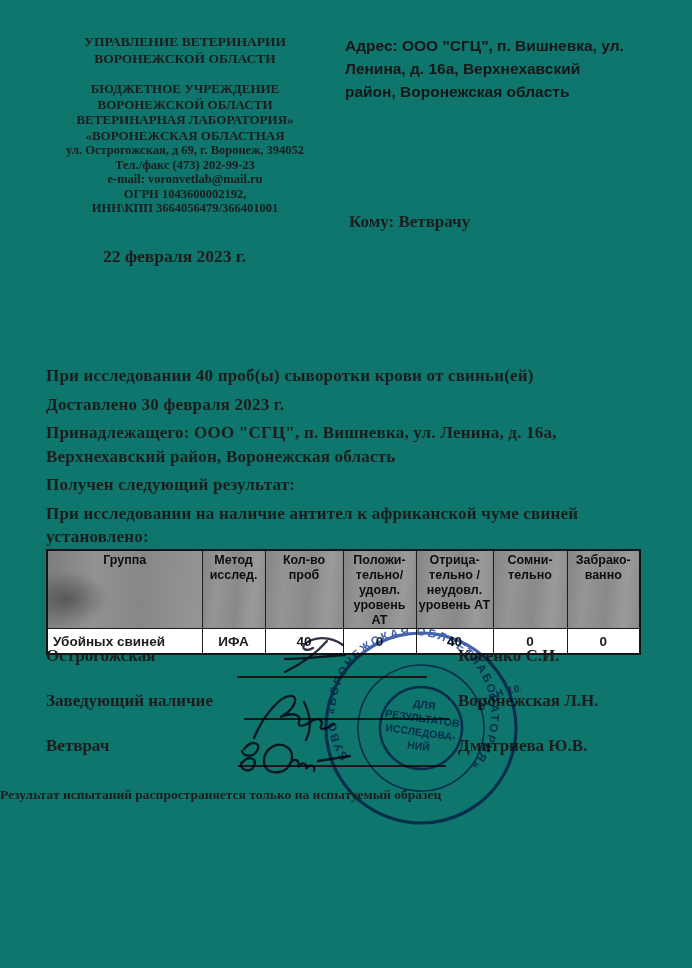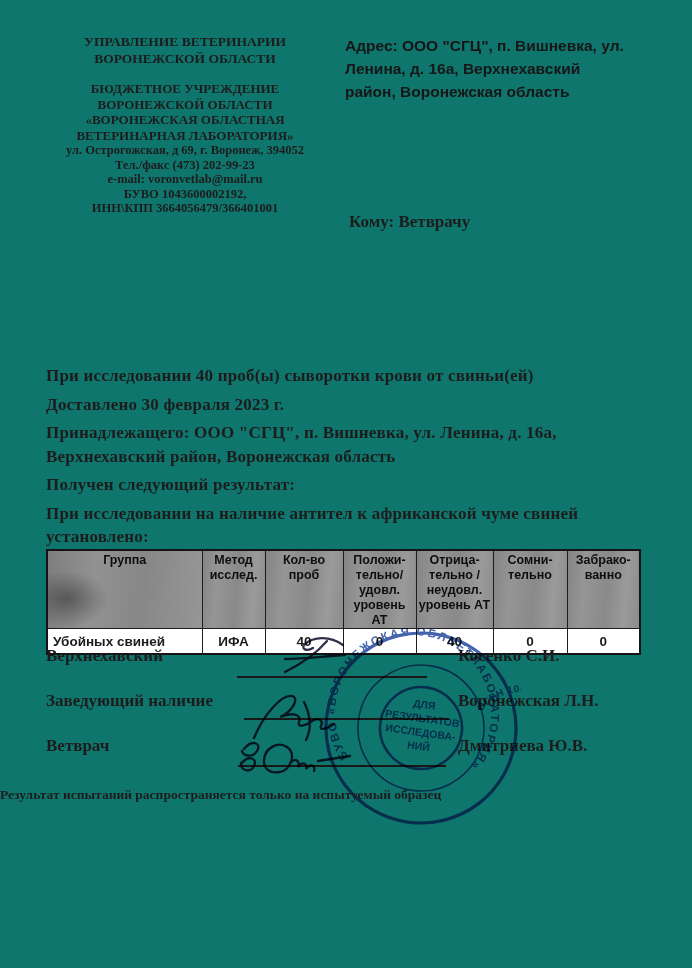--- a/index.html
+++ b/index.html
@@ -57,35 +57,36 @@
 <body>
 
 <div class="page">
 
   <div class="letterhead">
     <div class="lh-auth">УПРАВЛЕНИЕ ВЕТЕРИНАРИИ</div>
     <div class="lh-auth">ВОРОНЕЖСКОЙ ОБЛАСТИ</div>
     <div class="lh-gap"></div>
     <div class="lh-inst">БЮДЖЕТНОЕ УЧРЕЖДЕНИЕ</div>
     <div class="lh-inst">ВОРОНЕЖСКОЙ ОБЛАСТИ</div>
+    <div class="lh-inst">ВЕТЕРИНАРНАЯ ЛАБОРАТОРИЯ»</div>
     <div class="lh-inst">«ВОРОНЕЖСКАЯ ОБЛАСТНАЯ</div>
-    <div class="lh-inst">ВЕТЕРИНАРНАЯ ЛАБОРАТОРИЯ»</div>
     <div class="lh-contact">ул. Острогожская, д 69, г. Воронеж, 394052</div>
     <div class="lh-contact">Тел./факс (473) 202-99-23</div>
     <div class="lh-contact">e-mail: voronvetlab@mail.ru</div>
-    <div class="lh-contact">БУВО 1043600002192,</div>
+    <div class="lh-contact">ОГРН 1043600002192,</div>
     <div class="lh-contact">ИНН\КПП 3664056479/366401001</div>
   </div>
 
   <div class="addr">Адрес: ООО "СГЦ", п. Вишневка, ул.
  Ленина, д. 16а, Верхнехавский
 район, Воронежская область</div>
 
   <div class="kome">Кому: Ветврачу</div>
 
+  <div class="dateline">22 февраля 2023 г.</div>
 
 
   <div class="bodytext">
     <p>При исследовании 40 проб(ы) сыворотки крови от свиньи(ей)</p>
     <p>Доставлено 30 февраля 2023 г.</p>
     <p>Принадлежащего: ООО "СГЦ", п. Вишневка, ул. Ленина, д. 16а,
 Верхнехавский район, Воронежская область</p>
     <p>Получен следующий результат:</p>
     <p>При исследовании на наличие антител к африканской чуме свиней
 установлено:</p>
@@ -125,21 +126,21 @@
       <td>ИФА</td>
       <td>40</td>
       <td>0</td>
       <td>40</td>
       <td>0</td>
       <td>0</td>
     </tr>
   </tbody>
     </table>
 
-  <div class="role" style="top:646px">Верхнехавский</div>
+  <div class="role" style="top:646px">Острогожская</div>
   <div class="sname" style="top:646px">Косенко С.И.</div>
   <div class="sline" style="left:237px;top:676px;width:190px"></div>
 
   <div class="role" style="top:691px">Заведующий наличие</div>
   <div class="sname" style="top:691px">Воронежская Л.Н.</div>
   <div class="sline" style="left:244px;top:718px;width:205px"></div>
 
   <div class="role" style="top:736px">Ветврач</div>
   <div class="sname" style="top:736px">Дмитриева Ю.В.</div>
   <div class="sline" style="left:238px;top:765px;width:208px"></div>

